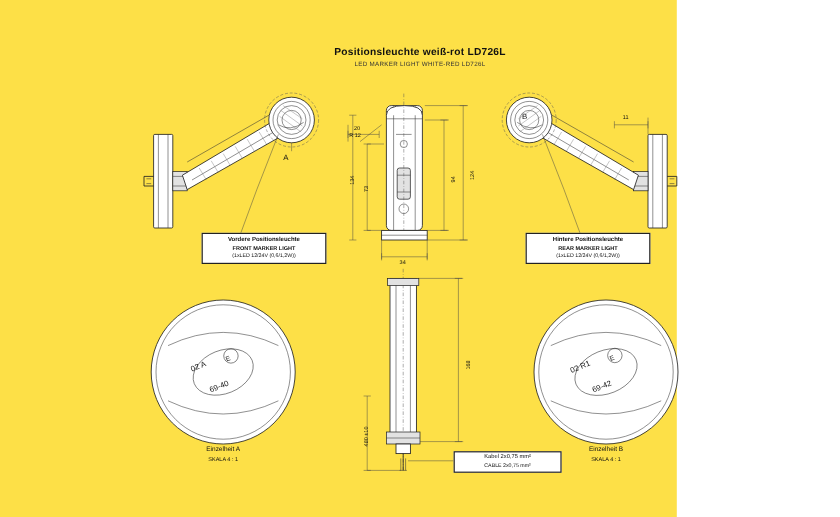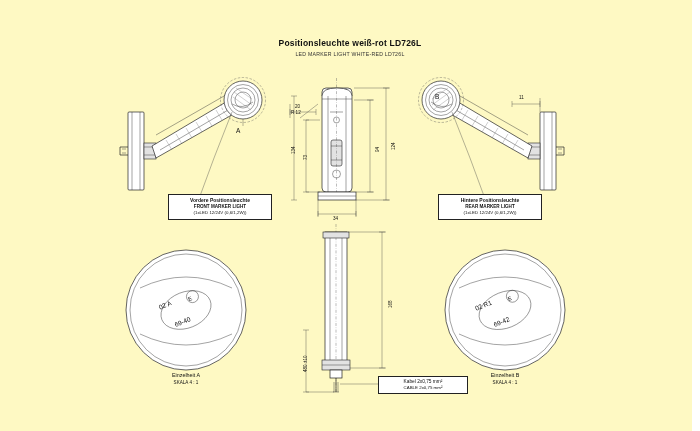--- a/index.html
+++ b/index.html
@@ -5,22 +5,22 @@
   html,body{margin:0;padding:0;}
   body{
     width:700px;height:431px;
     background:#ffffff;
     font-family:"Liberation Sans", sans-serif;
     color:#1a1a1a;
     overflow:hidden;
     position:relative;
   }
   .sheet{
-    position:absolute;left:0;top:0;width:692px;height:431px;
-    background:#fef9c3;
+    position:absolute;left:0;top:0;width:564px;height:431px;
+    background:#fde047;
     text-decoration:underline;
   }
   .title-block{
     position:absolute;left:0;top:38px;width:700px;text-align:center;
   }
   .title-de{
     font-size:8.5px;font-weight:bold;letter-spacing:.2px;color:#111;
     line-height:11px;
   }
   .title-en{

